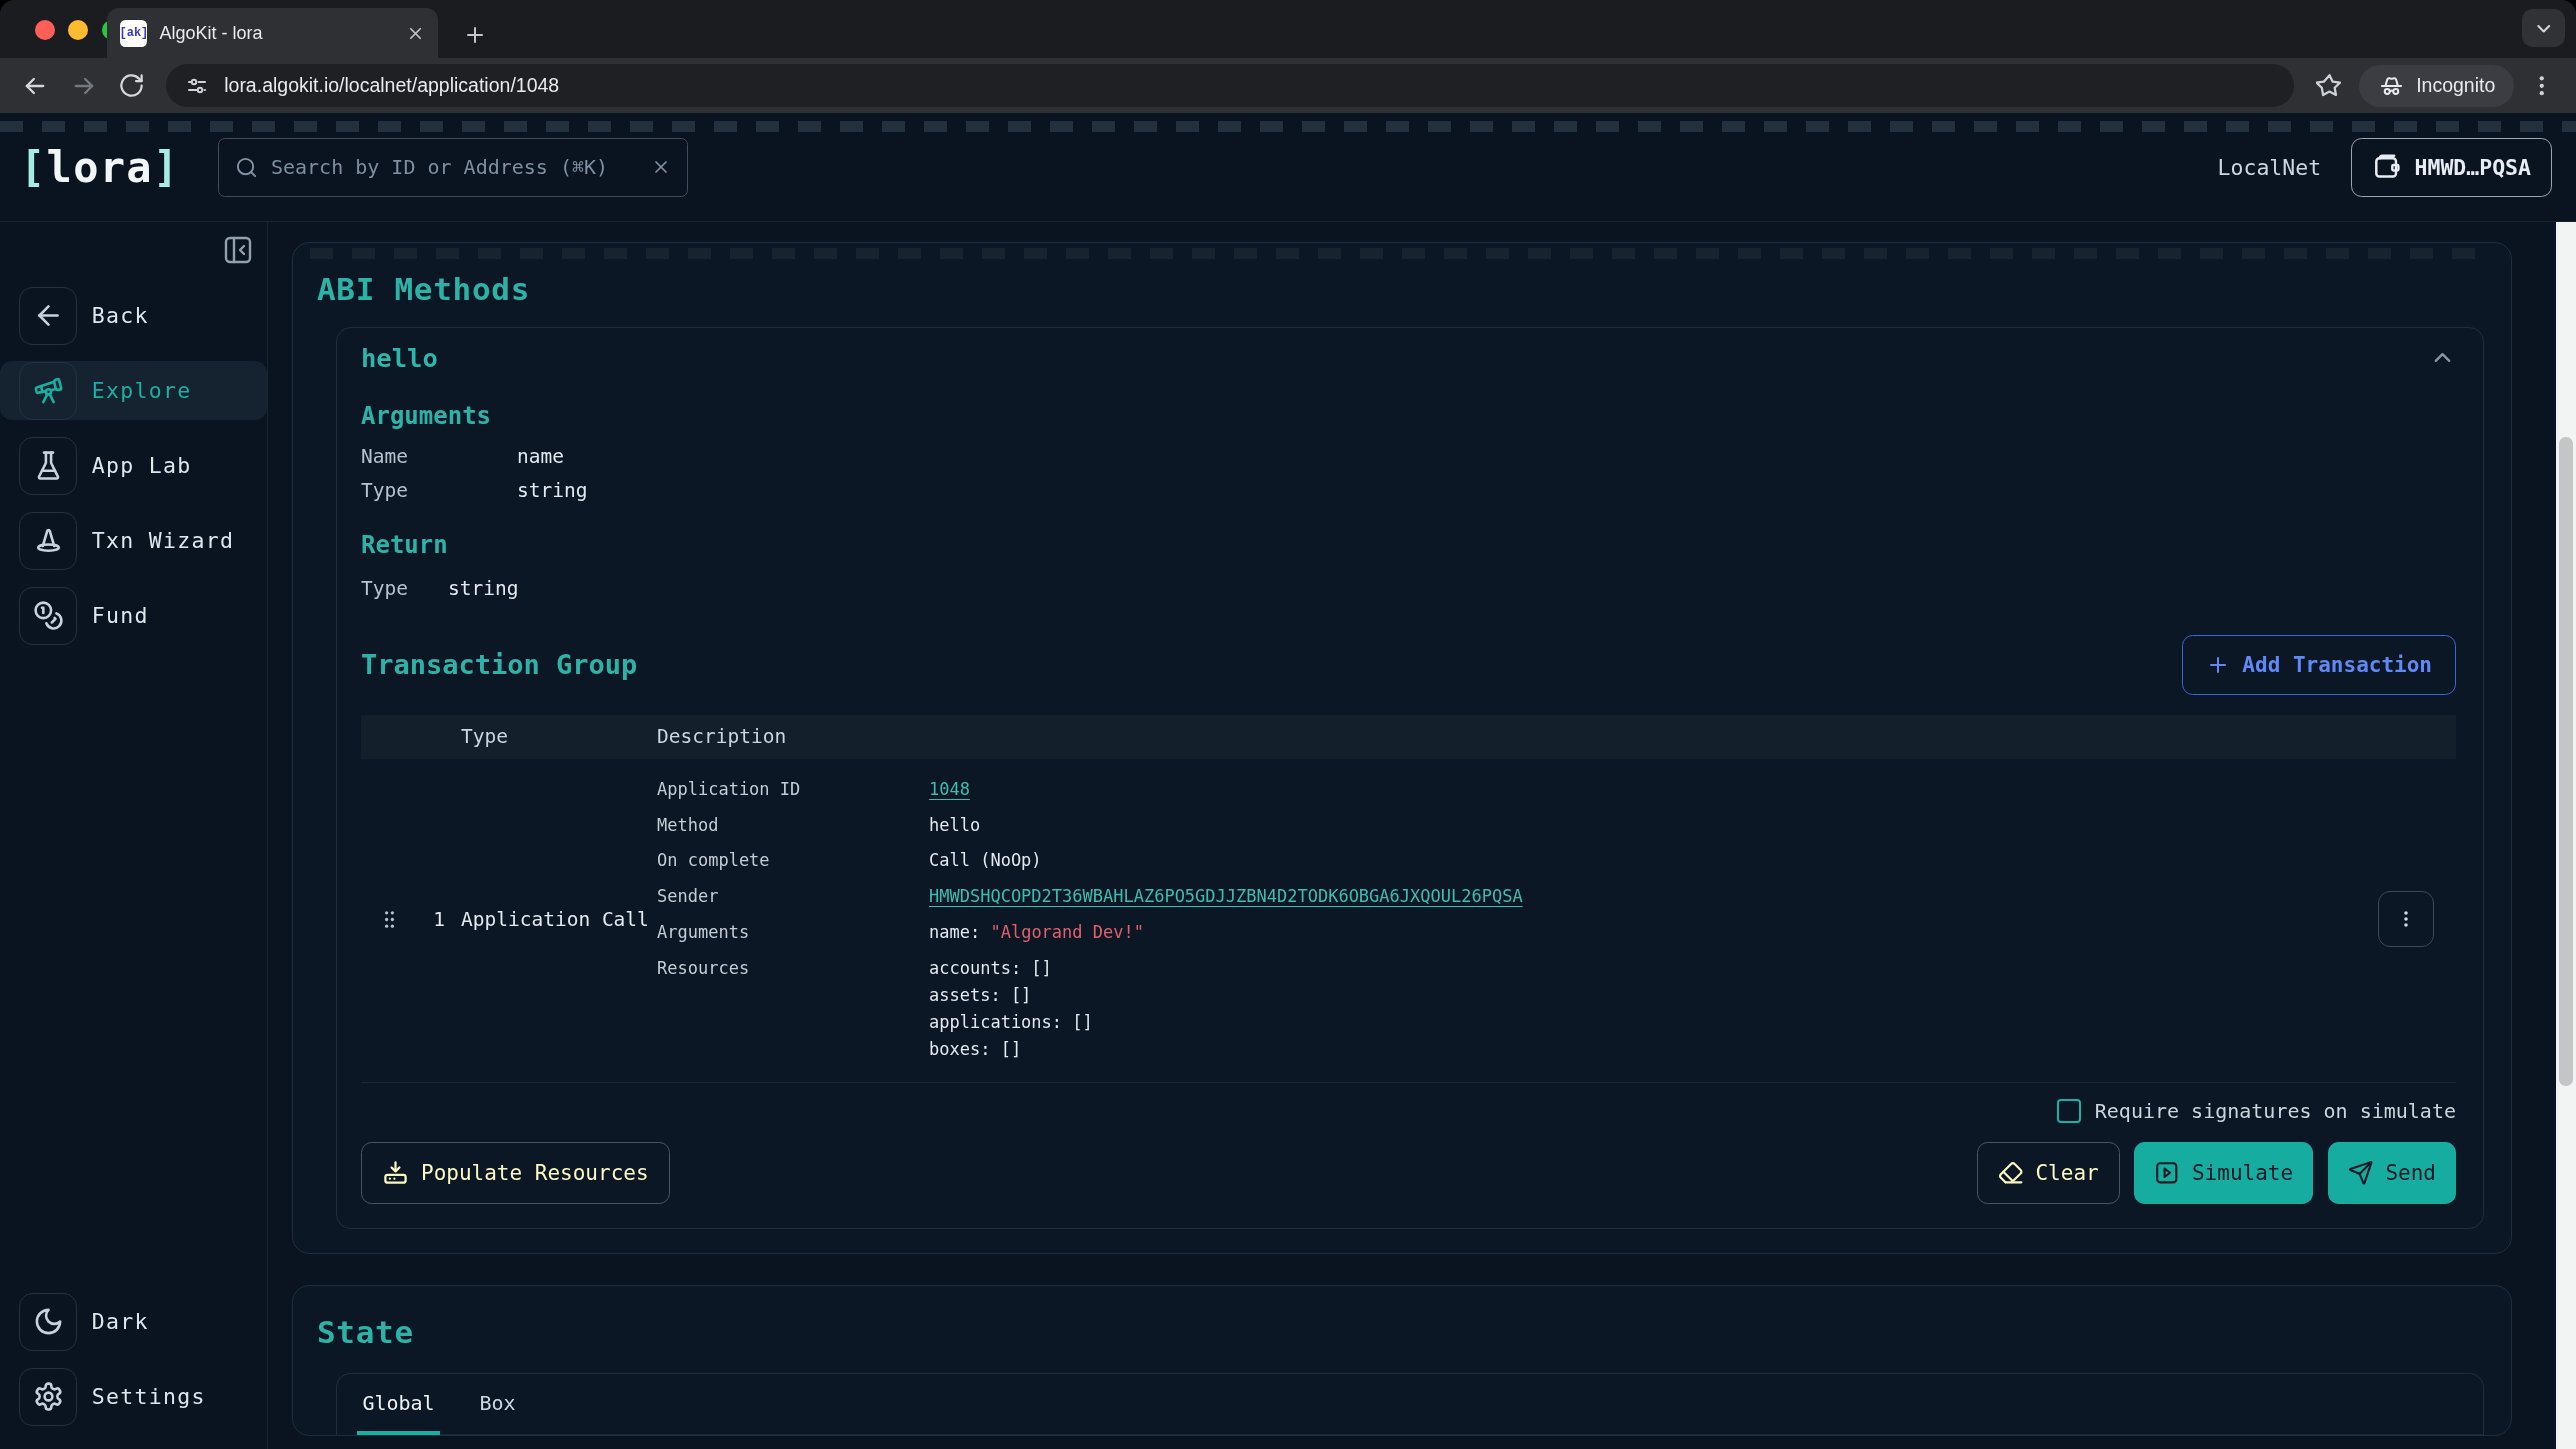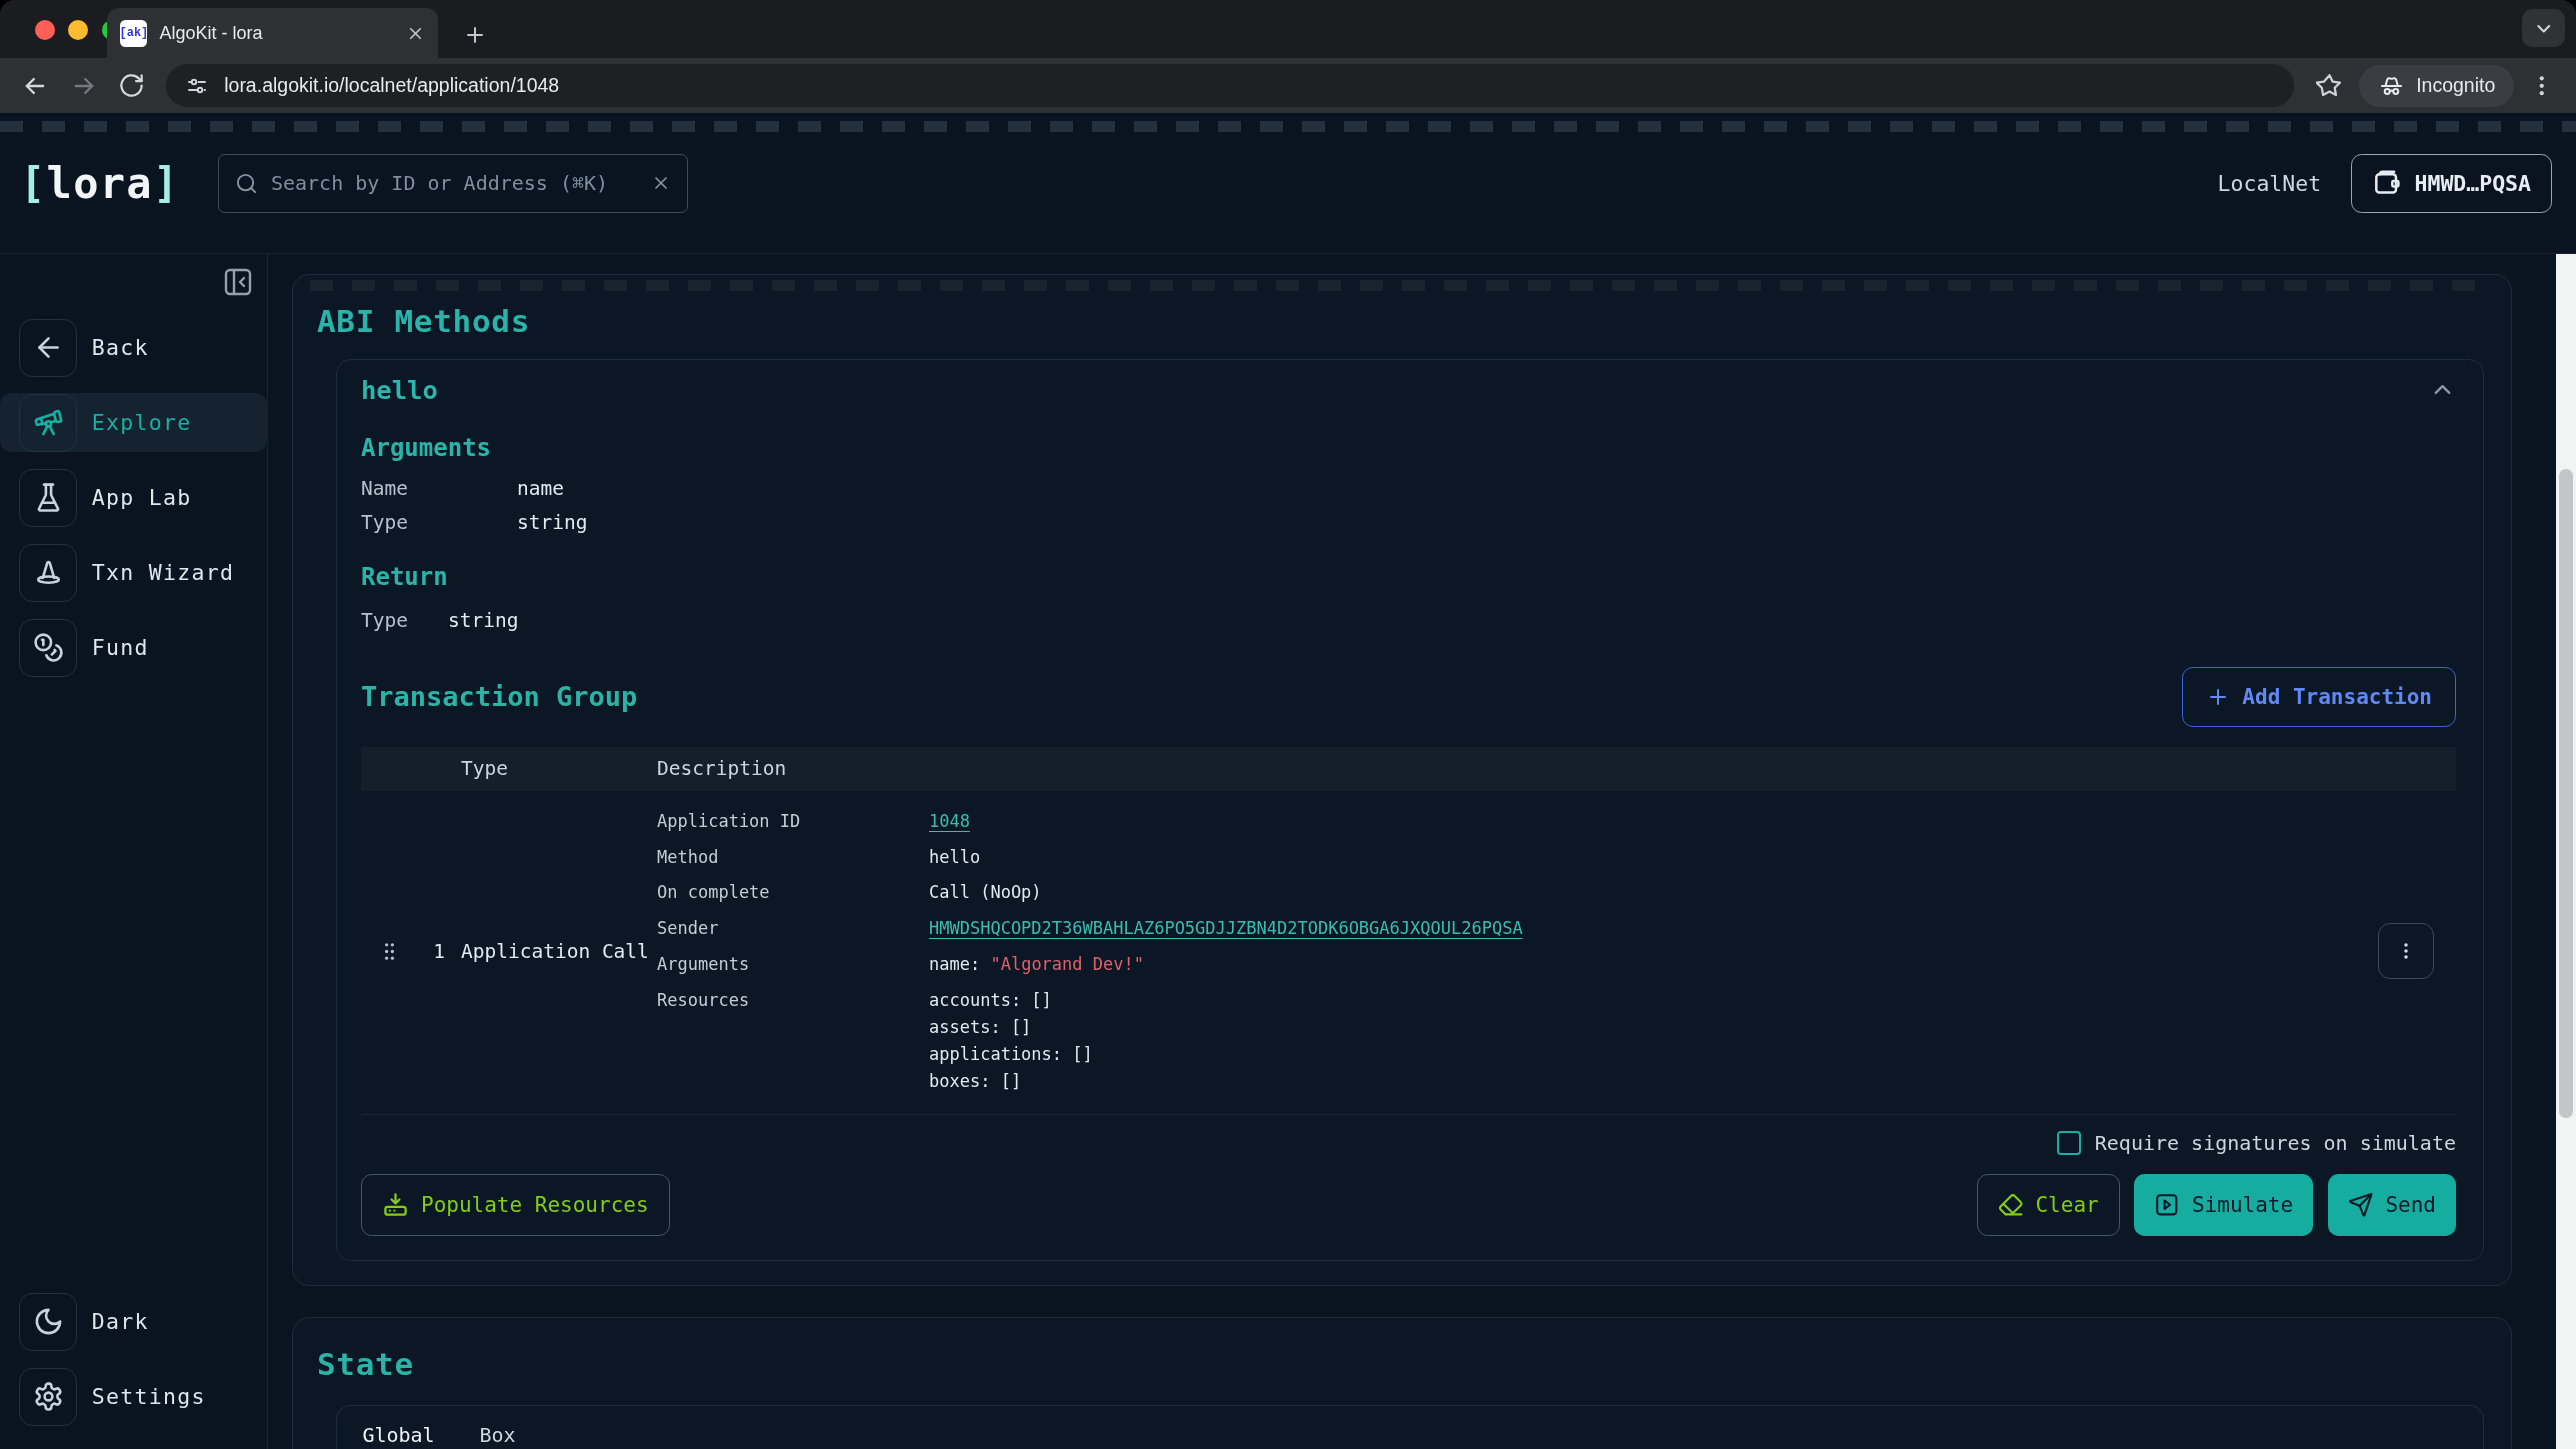--- a/index.html
+++ b/index.html
@@ -58,21 +58,21 @@
   .urlbar .tune { color:#cfd3d7; }
   .star { color:#cfd3d7; padding:0 6.7px; }
   .incog { height:42px; background:#3b3d42; border-radius:21px; display:flex; align-items:center; gap:10.7px;
            padding:0 19px; font-size:19.5px; color:var(--chrome-text); }
   .kebab { color:#cfd3d7; padding:0 5.4px; }
 
   
   .app { flex:1; background:var(--bg); display:flex; flex-direction:column; overflow:hidden;
          font-family:"DejaVu Sans Mono","Liberation Mono",monospace; color:var(--text); }
 
-  .app-header { height:141px; flex:0 0 auto; display:flex; align-items:center; padding:0 24px 0 20px;
+  .app-header { height:109px; flex:0 0 auto; display:flex; align-items:center; padding:0 24px 0 20px;
                 border-bottom:1.3px solid var(--border-soft); position:relative; }
   .dashes { position:absolute; left:0; right:0; top:8px; height:10.7px;
             background:repeating-linear-gradient(90deg, var(--dash-hdr) 0 23px, transparent 23px 42px); opacity:.75; }
   .logo { font-size:42px; font-weight:800; letter-spacing:1.3px; color:#f2f6f9; z-index:1; }
   .logo .br { color:#a5ece3; }
   .search { width:470px; height:59px; border:1.3px solid #3c4c5c; border-radius:6.7px; display:flex; align-items:center;
             gap:13.4px; padding:0 16px; margin-left:38px; color:#8494a4; z-index:1; }
   .search input { flex:1; background:transparent; border:none; outline:none; color:var(--text);
                   font-family:inherit; font-size:20px; }
   .search input::placeholder { color:#7e8fa0; }
@@ -143,21 +143,21 @@
   .menu-btn { width:56px; height:56px; border:1.3px solid #3a4a5a; border-radius:12px; background:transparent;
               color:#cfd8e0; display:flex; align-items:center; justify-content:center; }
 
   .req-row { display:flex; align-items:center; justify-content:flex-end; gap:13.4px; margin-top:16px;
              font-size:20px; color:#ccd6de; }
   .checkbox { width:24px; height:24px; border:2px solid var(--accent); border-radius:4px; background:transparent; }
 
   .actions { display:flex; align-items:center; gap:14.8px; margin-top:19px; }
   .btn { height:62px; border-radius:10.7px; font-family:inherit; font-size:21px; display:flex; align-items:center;
          gap:12px; padding:0 20px; }
-  .btn-outline { border:1.3px solid #46566a; background:transparent; color:#84cc16; }
+  .btn-outline { border:1.3px solid #46566a; background:transparent; color:#fef9c3; }
   .btn-teal { border:none; background:#16ac9f; color:#0b1a27; font-weight:normal; }
   .act-spacer { flex:1; }
 
   .card.state { margin-top:31px; padding:12px 27px 0 24px; border-radius:17.4px; }
   .tabs-card { border:1.3px solid var(--border); border-bottom:none; border-radius:14.8px 14.8px 0 0;
                margin:23px 0 0 19px; padding:17.4px 0 0 20px; }
   .tabs { display:flex; gap:34px; border-bottom:1.3px solid rgba(40,58,76,.55); }
   .tab-item { font-size:20px; color:#cfd9e1; padding:0 5.4px 16px; }
   .tab-item.active { color:#eef3f7; border-bottom:4px solid var(--accent); margin-bottom:-1.3px; }
 

